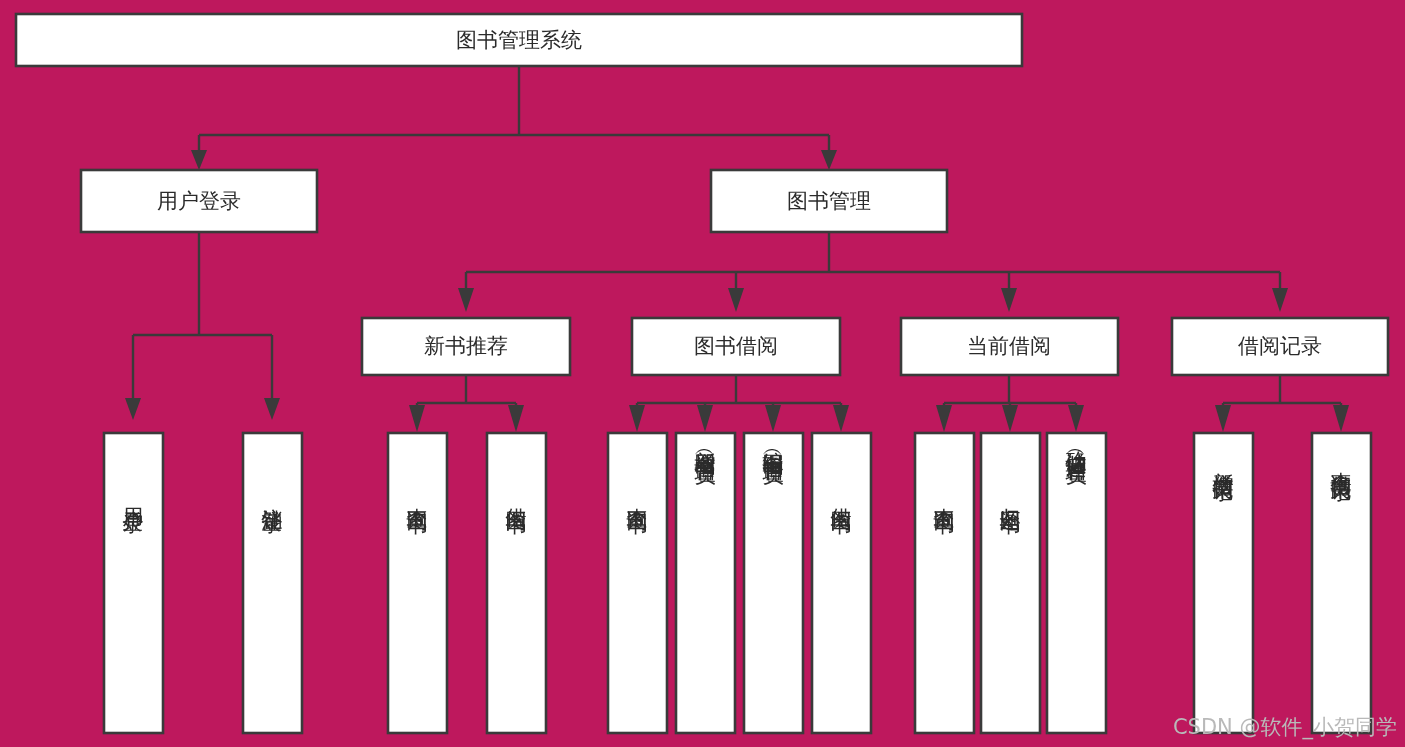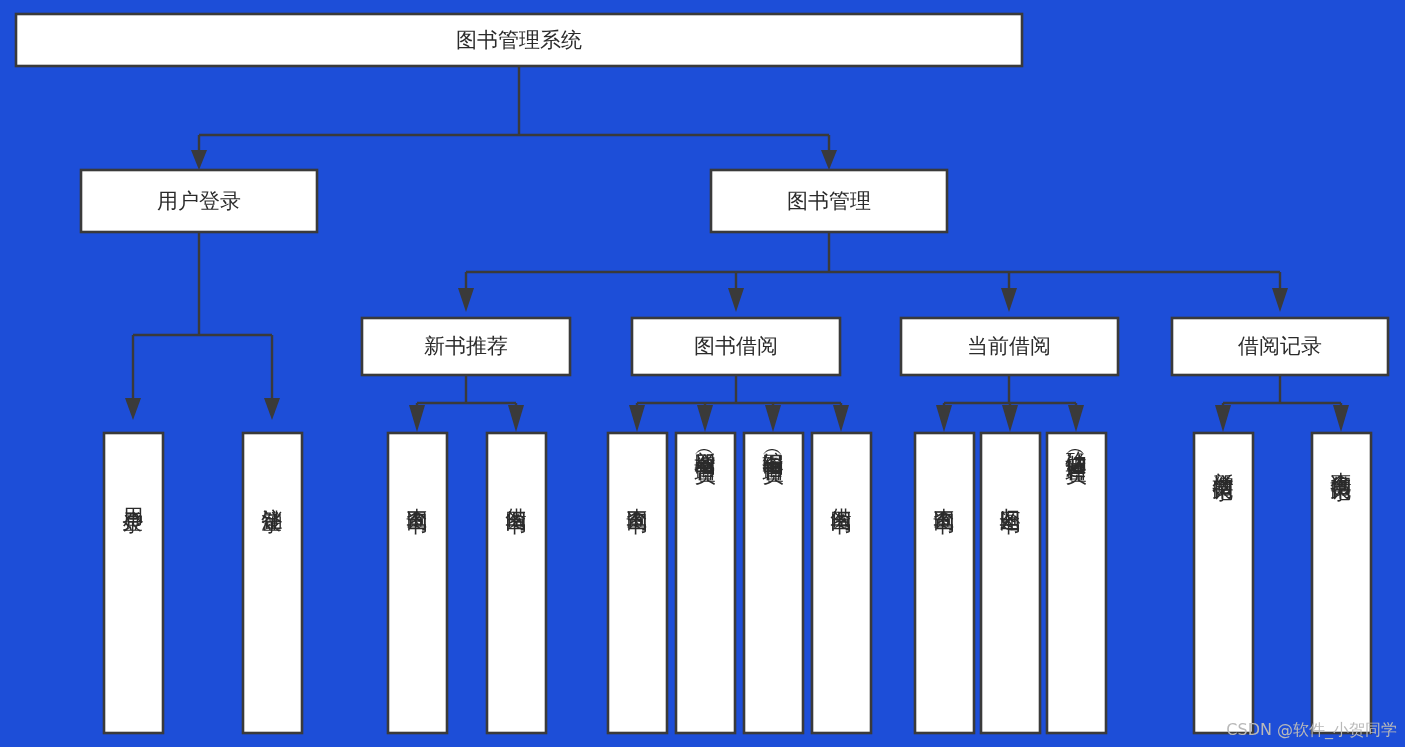--- a/index.html
+++ b/index.html
@@ -4,21 +4,21 @@
 <style>
   html, body {
     margin: 0;
     padding: 0;
     background: #ffffff;
   }
   #page {
     position: relative;
     width: 1405px;
     height: 747px;
-    background: #1d4ed8;
+    background: #be185d;
     font-family: "DejaVu Sans", "Liberation Sans", sans-serif;
     overflow: hidden;
   }
   svg.diagram {
     position: absolute;
     left: 0;
     top: 0;
     width: 1405px;
     height: 747px;
   }
@@ -49,21 +49,21 @@
     fill: #2b2b2b;
     text-anchor: middle;
     writing-mode: vertical-rl;
     letter-spacing: 2px;
   }
   .watermark {
     position: absolute;
     right: 8px;
     bottom: 6px;
     font-family: "DejaVu Sans", "Liberation Sans", sans-serif;
-    font-size: 16px;
+    font-size: 21px;
     color: #b9b9b9;
     white-space: nowrap;
     user-select: none;
   }
 </style>
 </head>
 <body>
 
 <div id="page">
 

